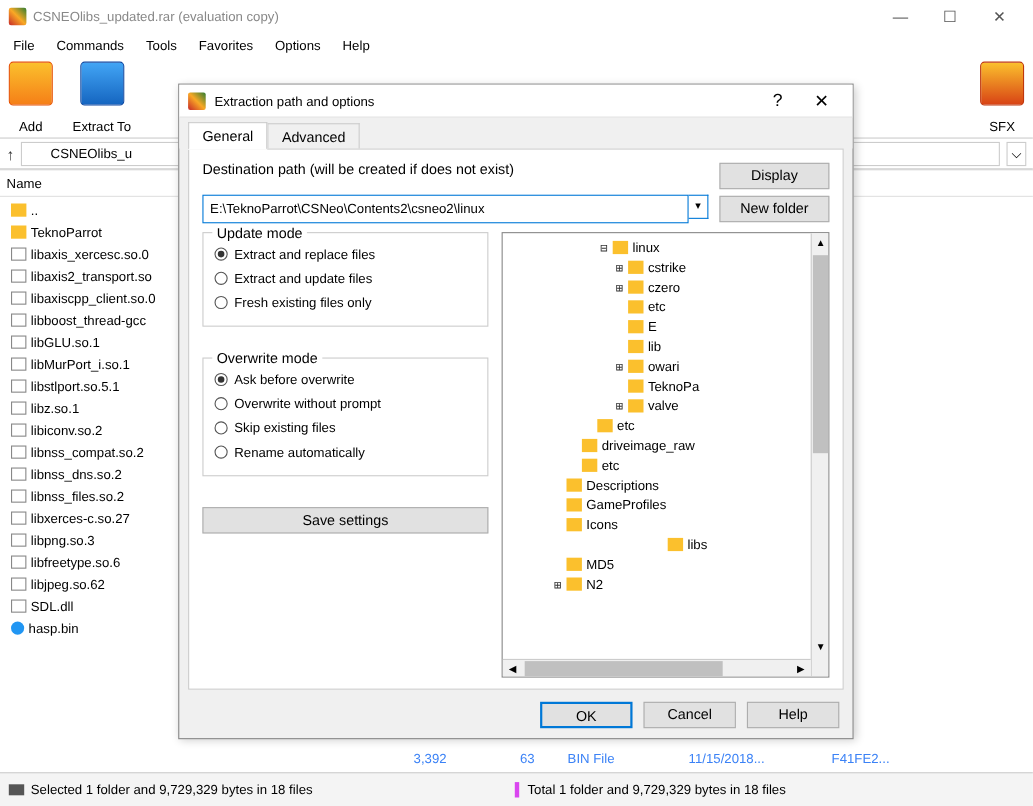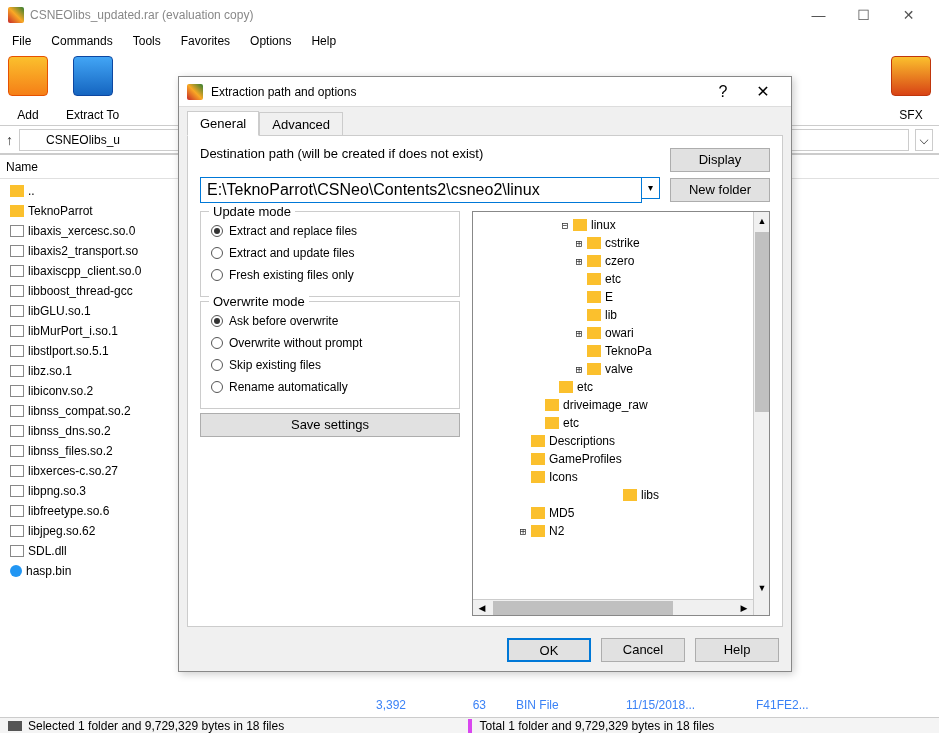--- a/index.html
+++ b/index.html
@@ -39,48 +39,48 @@
 .ico-circle { background: #2196f3; border-radius: 50%; width: 12px; height: 12px; }
 
 .detail-row { height: 24px; display: flex; align-items: center; font-size: 13px; padding-left: 6px; gap: 30px; color: #3b82f6; }
 .detail-row span:nth-child(1){width:300px;}
 .detail-row span:nth-child(2){width:70px;text-align:right;}
 .detail-row span:nth-child(3){width:50px;text-align:right;}
 .detail-row span:nth-child(4){width:80px;}
 .detail-row span:nth-child(5){width:100px;}
 .detail-row span:nth-child(6){width:80px;}
 
-.statusbar { height: 16px; border-top: 1px solid #ccc; display: flex; align-items: flex-end; background: #f4f4f4; font-size: 13px; }
+.statusbar { height: 31px; border-top: 1px solid #ccc; display: flex; align-items: center; background: #f4f4f4; font-size: 13px; }
 .statusbar .sb-left { flex: 1; padding-left: 8px; display: flex; align-items: center; gap: 6px; }
 .statusbar .sb-right { flex: 1; padding-left: 8px; border-left: 4px solid #d946ef; }
 .sb-ico { width: 14px; height: 10px; background: #555; display: inline-block; }
 
 
-.dialog { position: absolute; left: 178px; top: 76px; width: 614px; height: 596px; background: #f0f0f0; border: 1px solid #888; box-shadow: 2px 2px 8px rgba(0,0,0,0.2); display: flex; flex-direction: column; }
+.dialog { position: absolute; left: 162px; top: 76px; width: 614px; height: 596px; background: #f0f0f0; border: 1px solid #888; box-shadow: 2px 2px 8px rgba(0,0,0,0.2); display: flex; flex-direction: column; }
 .dlg-titlebar { height: 30px; background: #fff; display: flex; align-items: center; padding: 0 8px; font-size: 14px; border-bottom: 1px solid #ddd; }
 .dlg-titlebar .app-icon { width: 16px; height: 16px; margin-right: 8px; background: linear-gradient(45deg,#c62828,#f9a825,#2e7d32); border-radius: 2px; }
 .dlg-titlebar .dlg-title { flex: 1; }
 .dlg-titlebar .dlg-btn { width: 40px; text-align: center; font-size: 16px; }
 
 .tab-strip { height: 28px; display: flex; align-items: flex-end; padding: 6px 8px 0 8px; gap: 0; background: #f0f0f0; }
 .tab { padding: 4px 12px; font-size: 13px; border: 1px solid #ccc; border-bottom: none; background: #f0f0f0; position: relative; top: 1px; }
 .tab.active { background: #fff; z-index: 2; border-bottom: 1px solid #fff; }
 
 .dlg-body { flex: 1; background: #fff; margin: 0 8px 8px 8px; border: 1px solid #ccc; padding: 10px 12px; display: flex; flex-direction: column; gap: 8px; position: relative; }
 .dest-row { display: flex; align-items: center; gap: 10px; }
 .dest-left { flex: 1; display: flex; flex-direction: column; gap: 16px; }
 .dest-label { font-size: 13px; }
 .dest-input-wrap { display: flex; }
-.dest-input { flex: 1; border: 1px solid #0078d7; height: 22px; padding: 12px 6px; font-size: 16px; outline: none; }
+.dest-input { flex: 1; border: 1px solid #0078d7; height: 22px; padding: 12px 6px; font-size: 12px; outline: none; }
 .dest-drop { width: 18px; height: 22px; border: 1px solid #0078d7; border-left: none; text-align: center; line-height: 20px; font-size: 10px; }
 .side-btns { display: flex; flex-direction: column; gap: 6px; width: 100px; }
 .btn { height: 24px; border: 1px solid #adadad; background: #e1e1e1; font-size: 13px; text-align: center; line-height: 22px; cursor: default; }
 
 .columns { display: flex; gap: 12px; flex: 1; }
-.left-col { width: 260px; display: flex; flex-direction: column; gap: 4px; }
+.left-col { width: 260px; display: flex; flex-direction: column; gap: 28px; }
 .group { border: 1px solid #ccc; padding: 8px 10px 10px 10px; position: relative; }
 .group-title { position: absolute; top: -8px; left: 8px; background: #fff; padding: 0 4px; font-size: 13px; }
 .radio-row, .check-row { display: flex; align-items: center; gap: 6px; font-size: 13px; height: 22px; }
 .radio { width: 12px; height: 12px; border: 1px solid #555; border-radius: 50%; display: inline-flex; align-items: center; justify-content: center; }
 .radio.sel::after { content: ""; width: 6px; height: 6px; background: #333; border-radius: 50%; }
 .check { width: 12px; height: 12px; border: 1px solid #555; display: inline-block; }
 .check.disabled { border-color: #bbb; }
 .disabled-text { color: #999; }
 .save-btn { height: 24px; border: 1px solid #adadad; background: #e1e1e1; text-align: center; line-height: 22px; font-size: 13px; }
 

